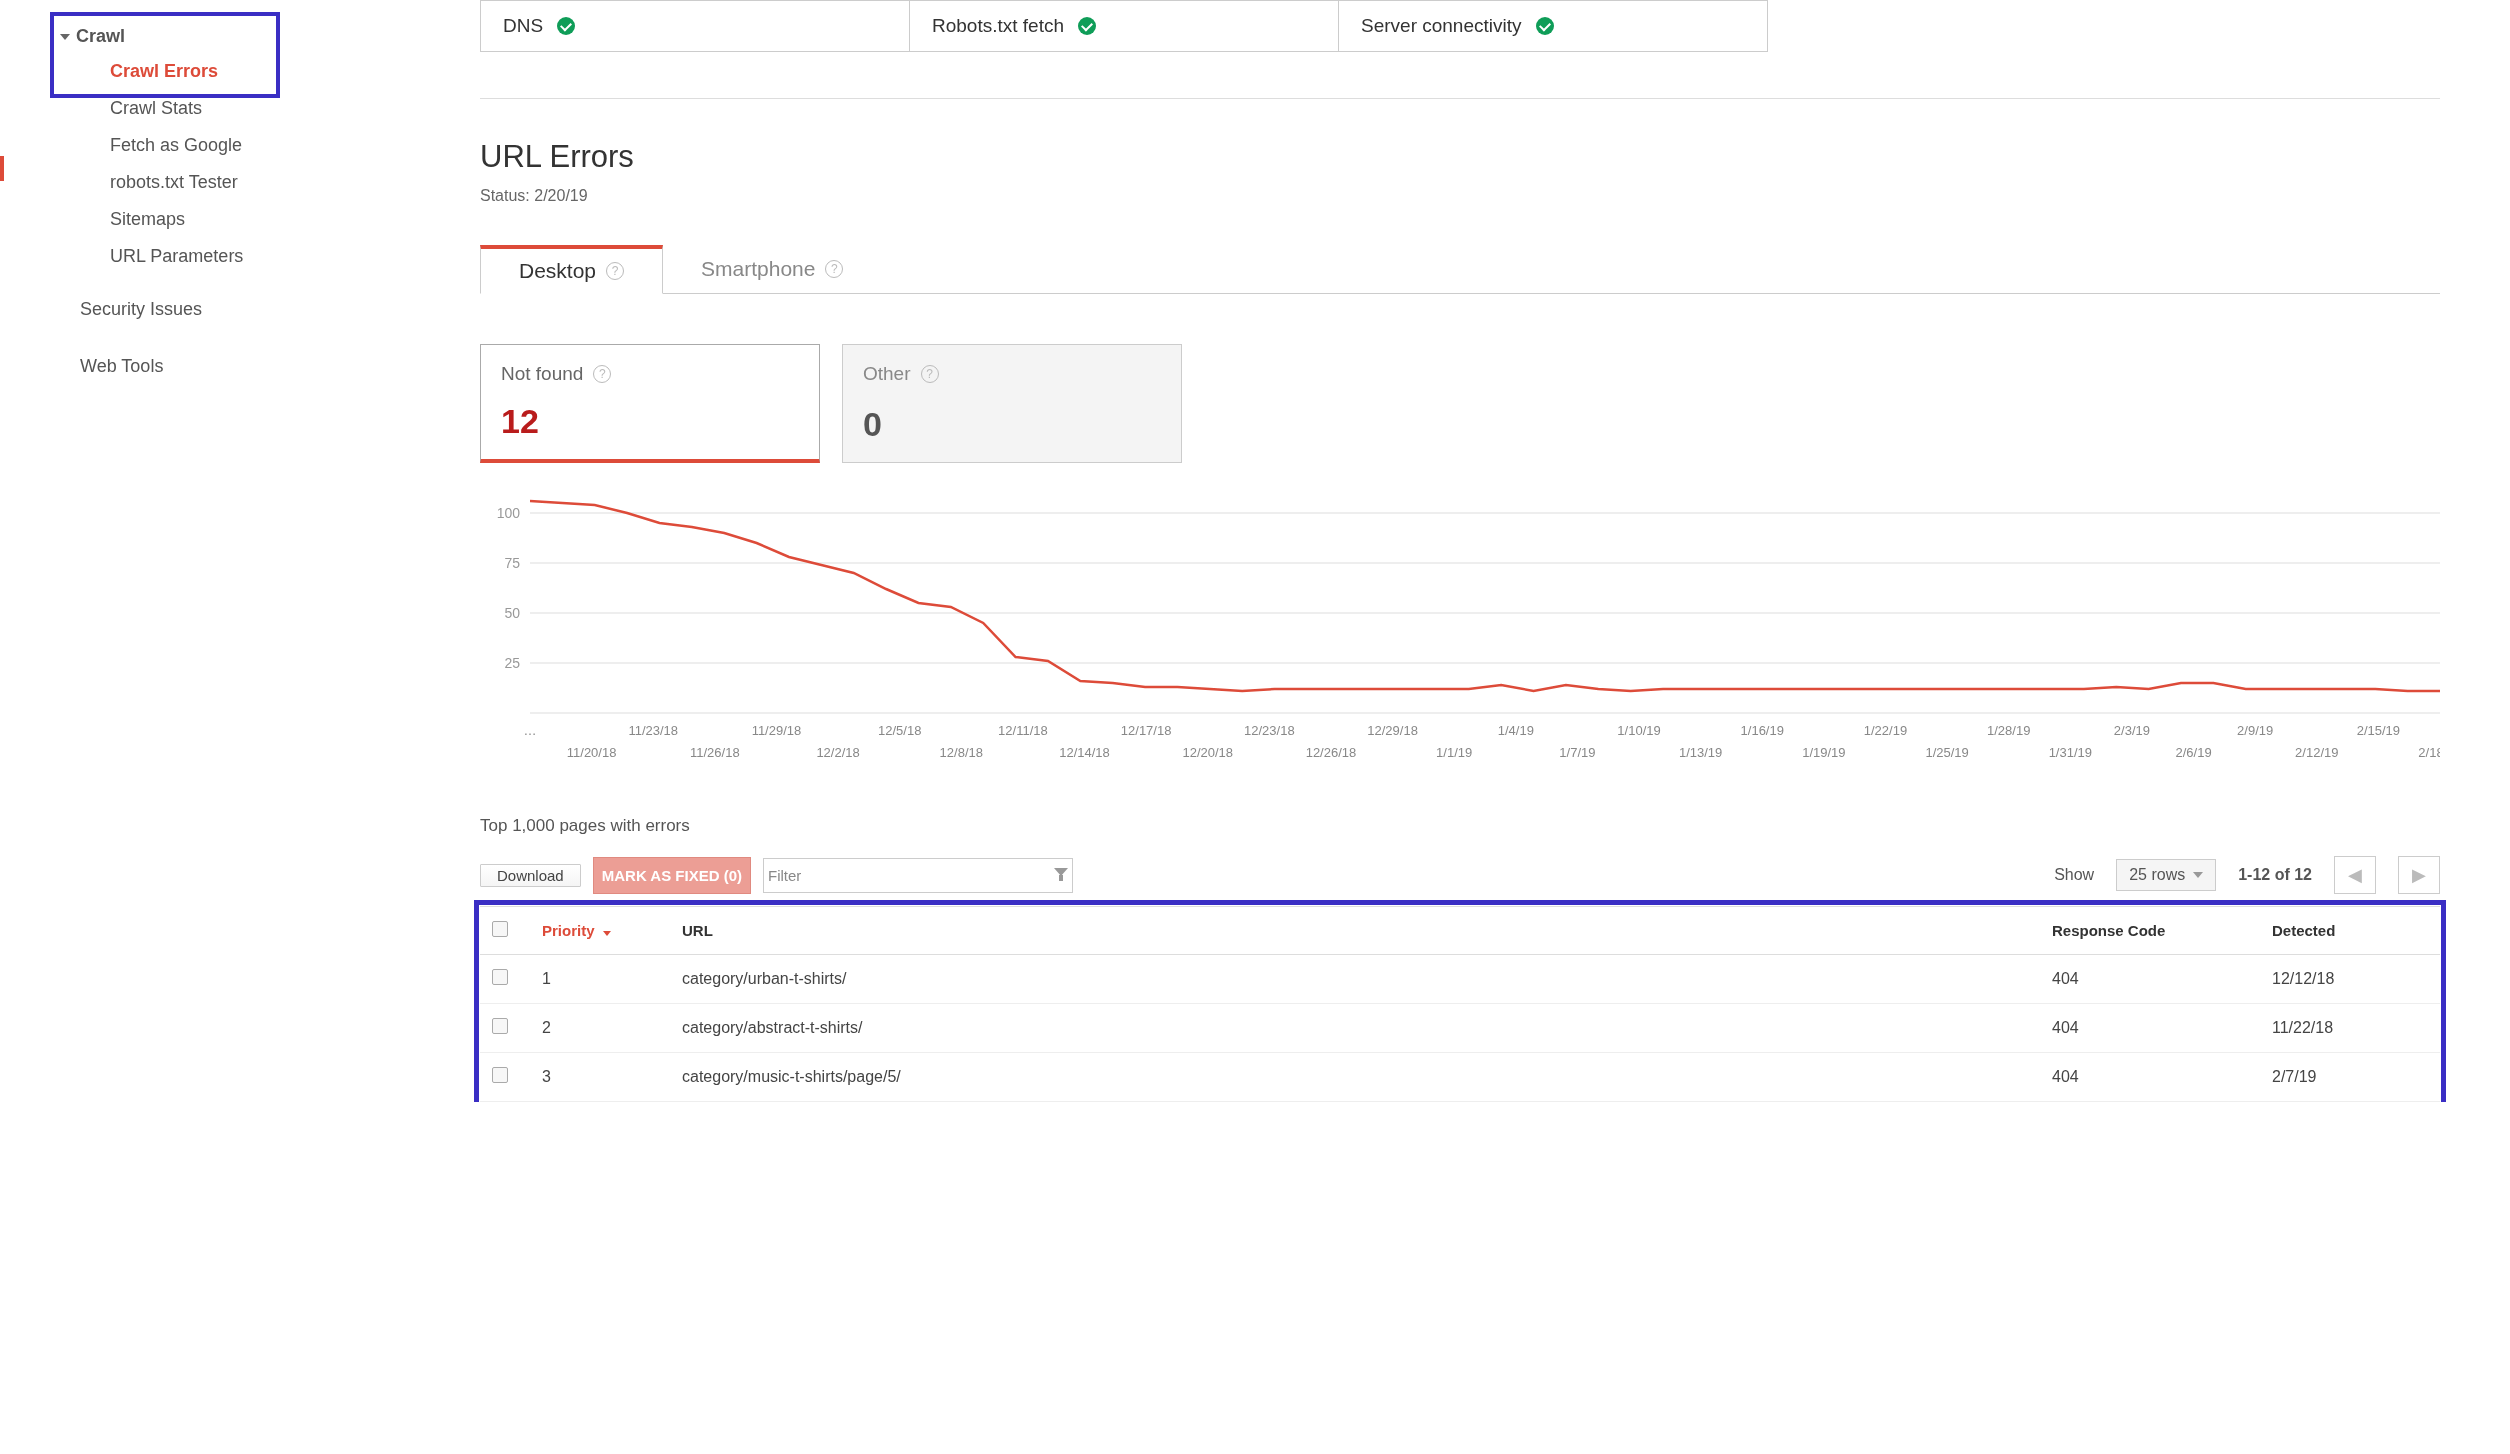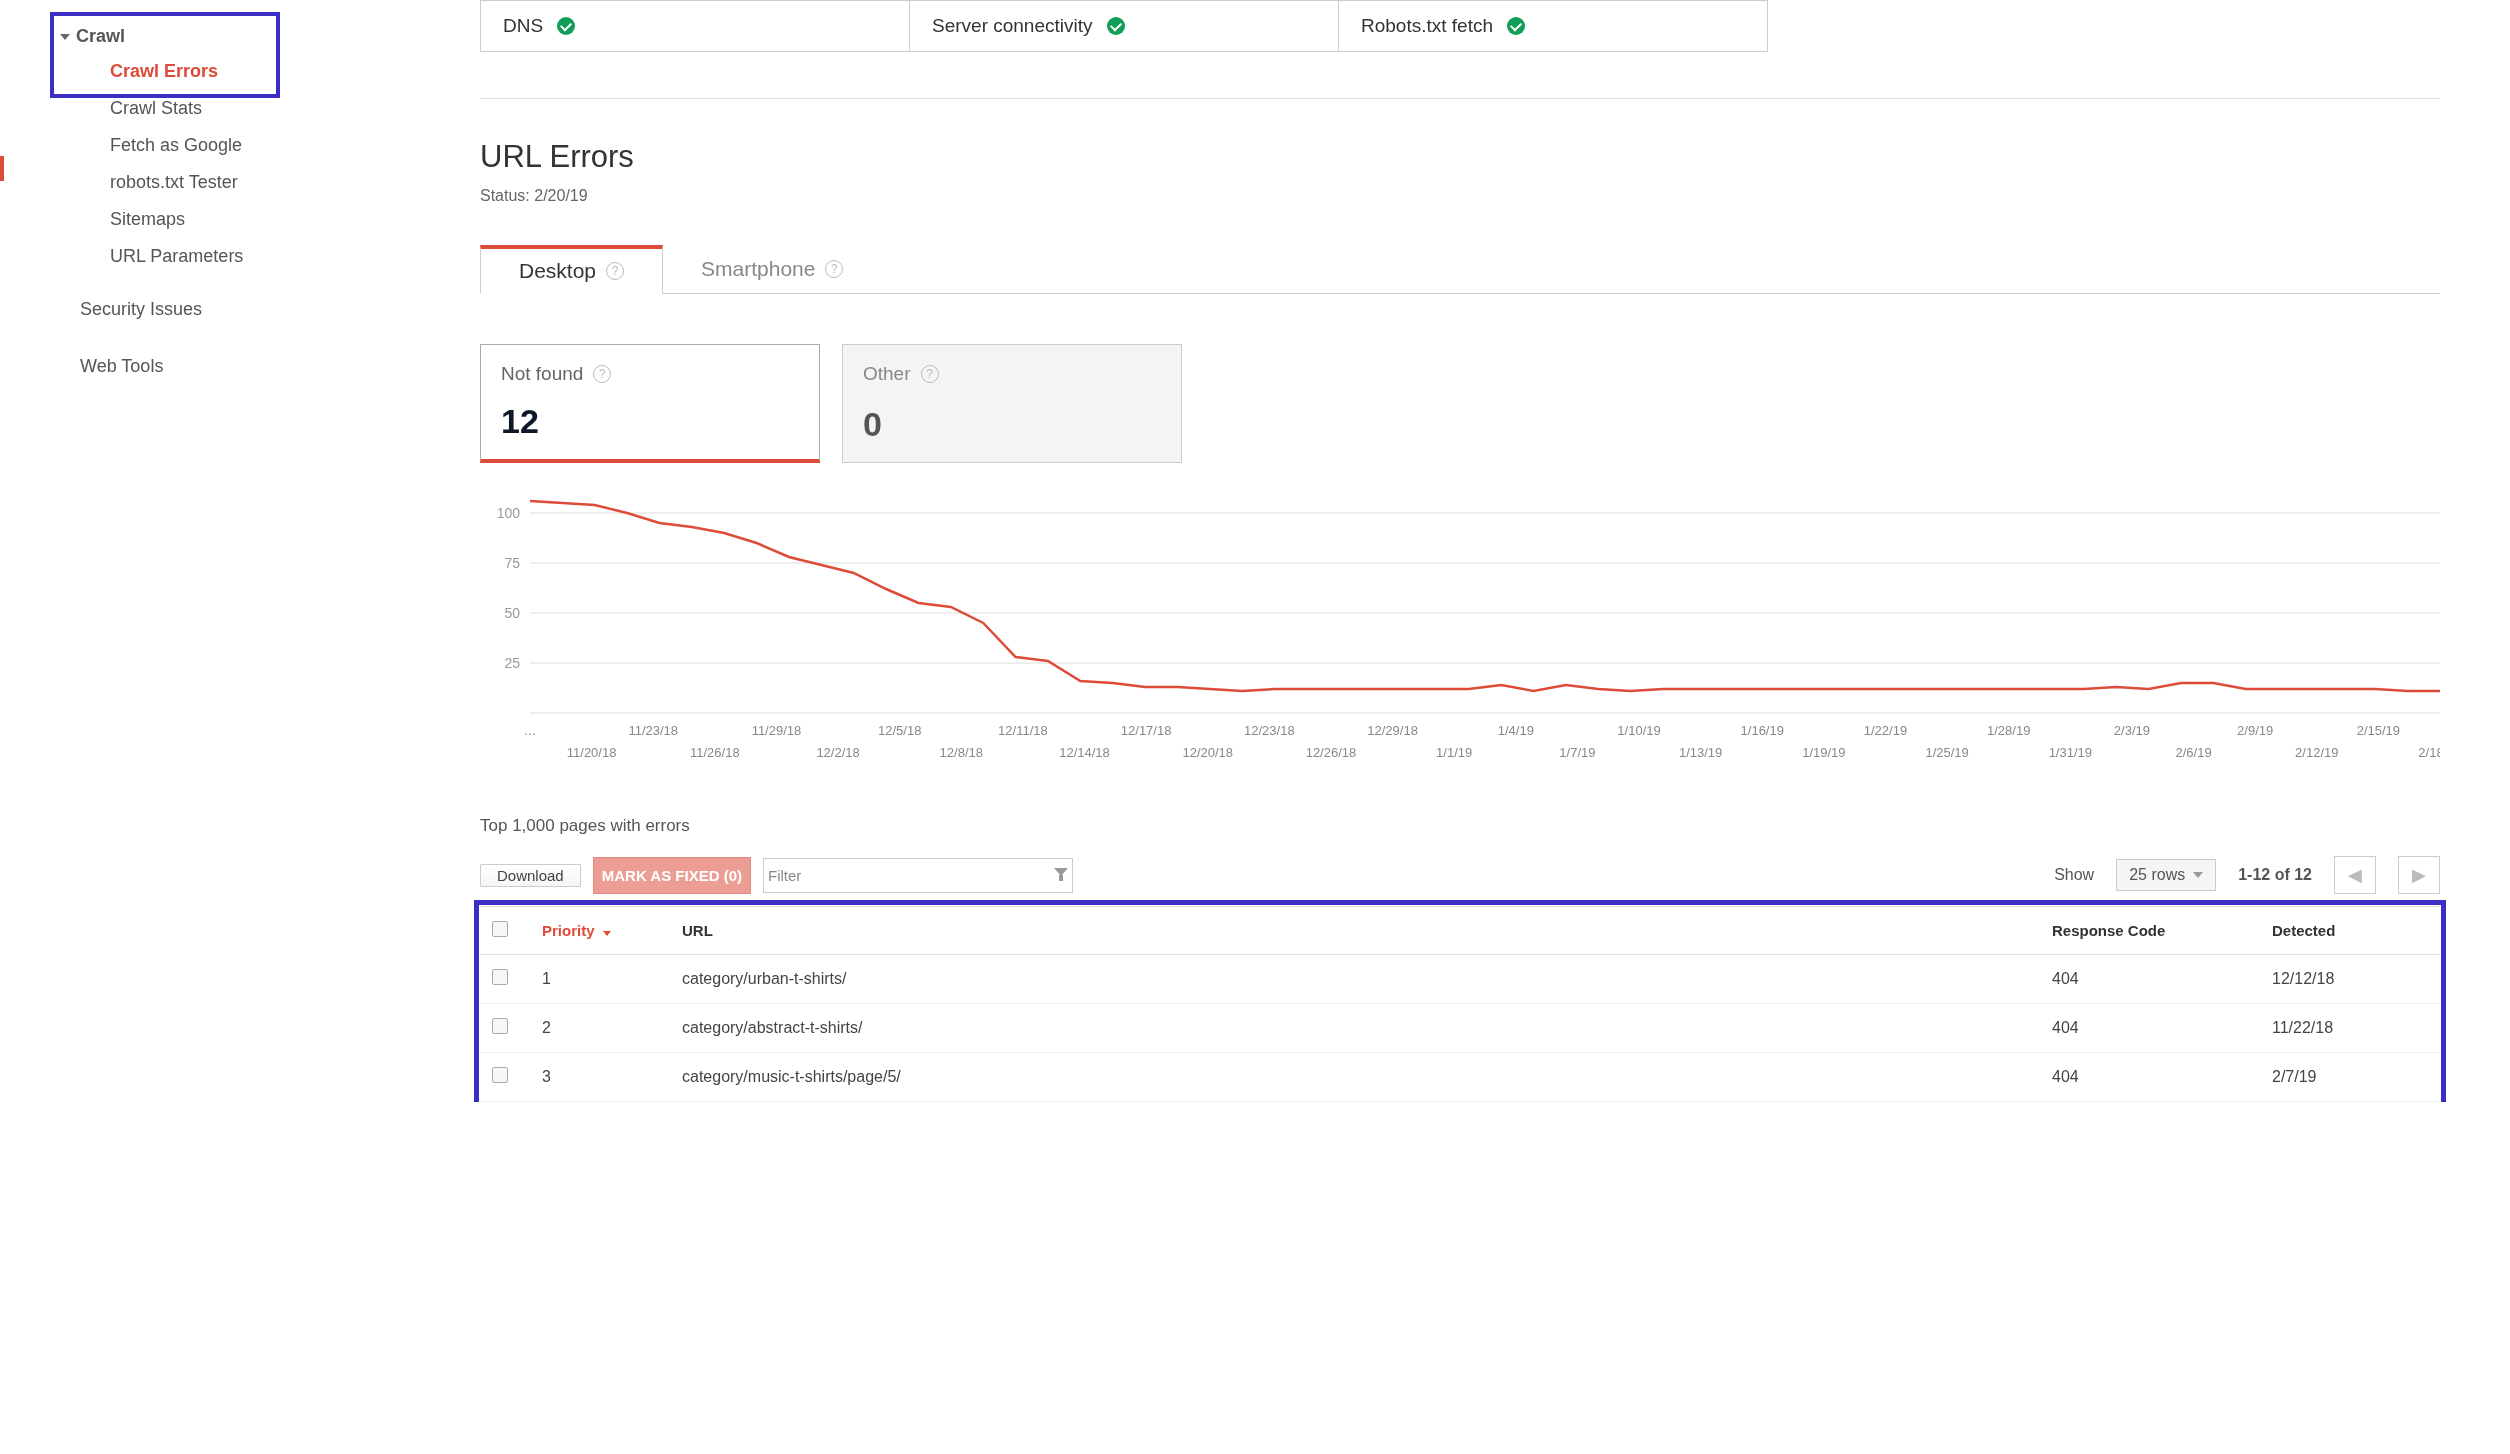--- a/index.html
+++ b/index.html
@@ -22,21 +22,21 @@
   .status-line { font-size:16px; color:#666; margin-bottom:40px;}
   .tabs { display:flex; border-bottom:1px solid #ccc; margin-bottom:0;}
   .tab { padding:10px 38px; font-size:21px; color:#888; cursor:pointer; display:flex; align-items:center; gap:10px;}
   .tab.active { border:1px solid #ccc; border-top:4px solid #dd4b39; border-bottom:1px solid #fff; margin-bottom:-1px; color:#333; font-weight:normal;}
   .help-icon { width:18px; height:18px; border:1.5px solid #bbb; border-radius:50%; display:inline-flex; align-items:center; justify-content:center; font-size:12px; color:#bbb; }
   .metric-row { display:flex; gap:22px; margin-top:50px;}
   .metric-card { width:340px; height:119px; padding:18px 20px; display:flex; flex-direction:column; justify-content:space-between;}
   .metric-card.active { border:1px solid #aaa; border-bottom:4px solid #dd4b39;}
   .metric-card.inactive { border:1px solid #ccc; }
   .metric-label { font-size:19px; color:#666; display:flex; align-items:center; gap:10px;}
-  .metric-value { font-size:34px; font-weight:bold; color:#0f172a; }
+  .metric-value { font-size:34px; font-weight:bold; color:#b91c1c; }
   .metric-card.inactive .metric-label { color:#888;}
   .metric-card.inactive .metric-value { color:#555;}
   .chart-area { margin-top:20px; position:relative; width:100%; }
   .chart-svg { width:100%; height:300px; }
   .gridline { stroke:#ddd; stroke-width:1;}
   .chart-line { stroke:#dd4b39; stroke-width:2.5; fill:none;}
   .axis-text { fill:#999; font-size:14px;}
   .axis-text-sm { fill:#888; font-size:13px;}
   .table-header-line { font-size:17px; color:#555; margin-top:30px; margin-bottom:20px;}
   .toolbar { display:flex; align-items:center; gap:12px; margin-bottom:12px;}
@@ -84,25 +84,25 @@
   </div>
 
   <div class="main">
     <div class="content-wrap">
     <div class="status-row">
       <div class="status-card">
         <span>DNS</span>
         <span class="check-icon"></span>
       </div>
       <div class="status-card" style="margin-left:-1px;">
+        <span>Robots.txt fetch</span>
+        <span class="check-icon"></span>
+      </div>
+      <div class="status-card" style="margin-left:-1px;">
         <span>Server connectivity</span>
-        <span class="check-icon"></span>
-      </div>
-      <div class="status-card" style="margin-left:-1px;">
-        <span>Robots.txt fetch</span>
         <span class="check-icon"></span>
       </div>
     </div>
 
     <hr class="sep">
 
     <h2 class="section-title">URL Errors</h2>
     <div class="status-line">
       <span>Status: </span><span>2/20/19</span>
     </div>

